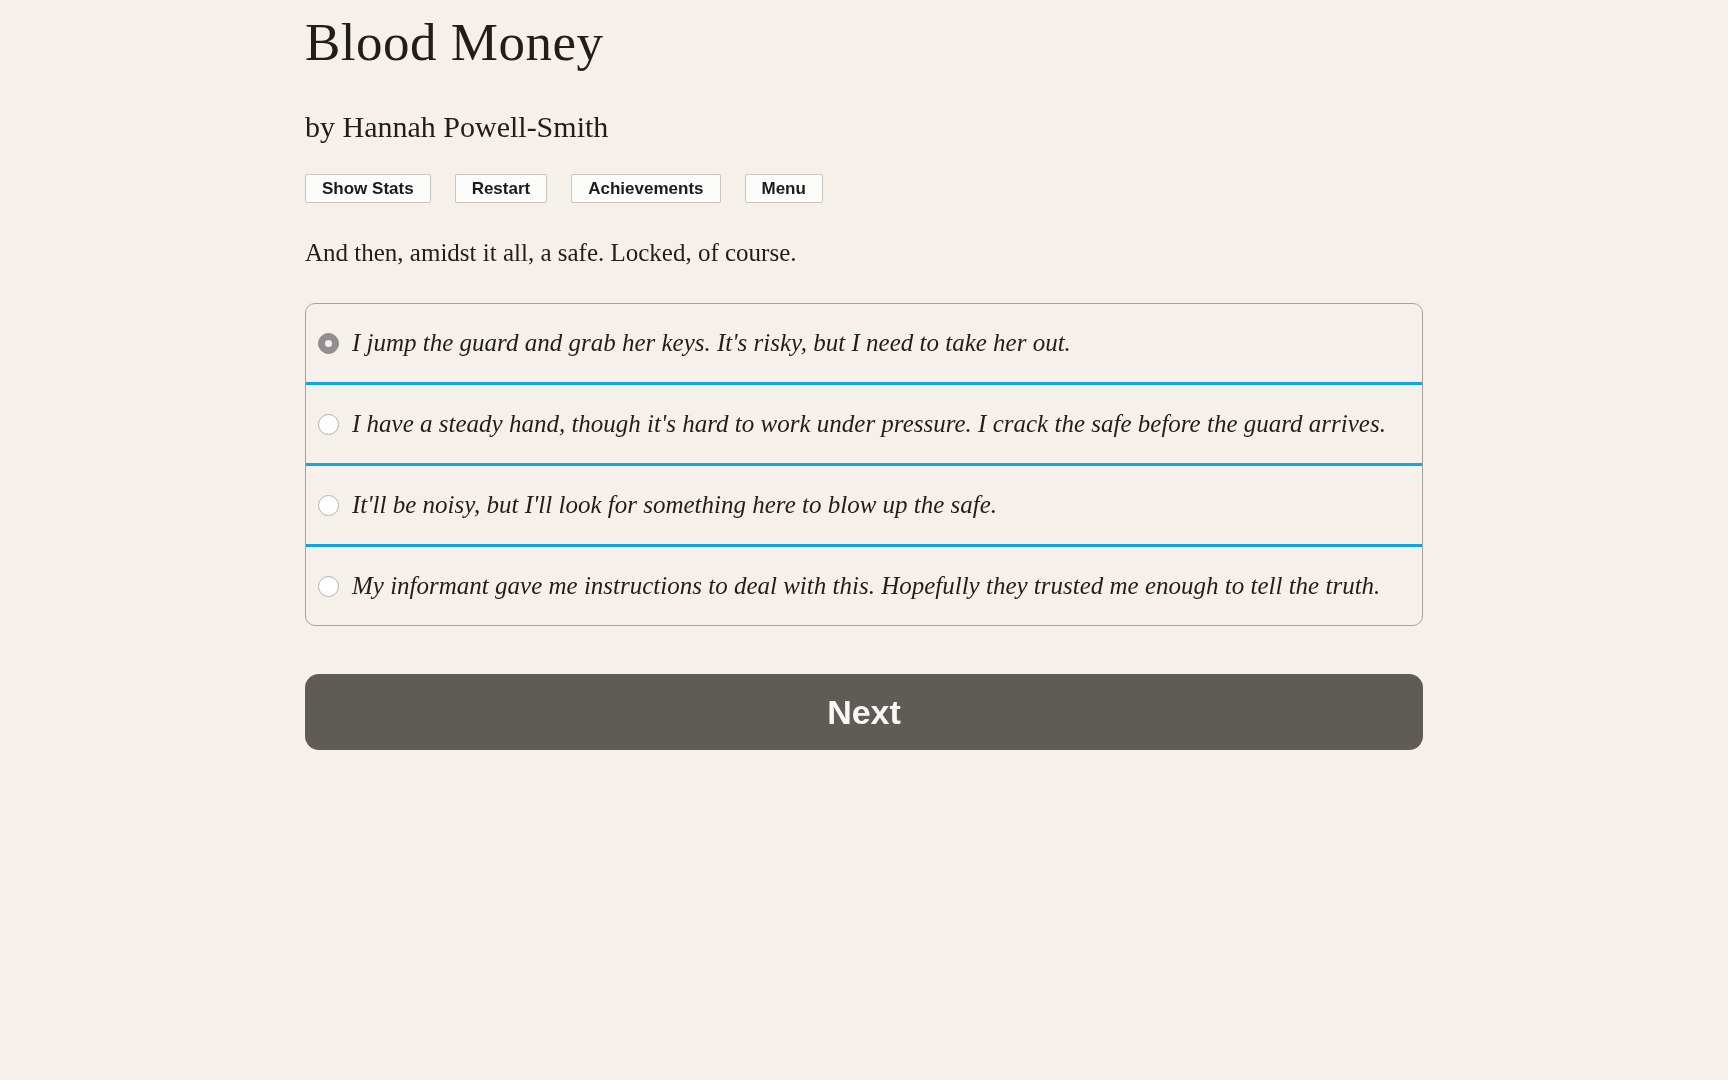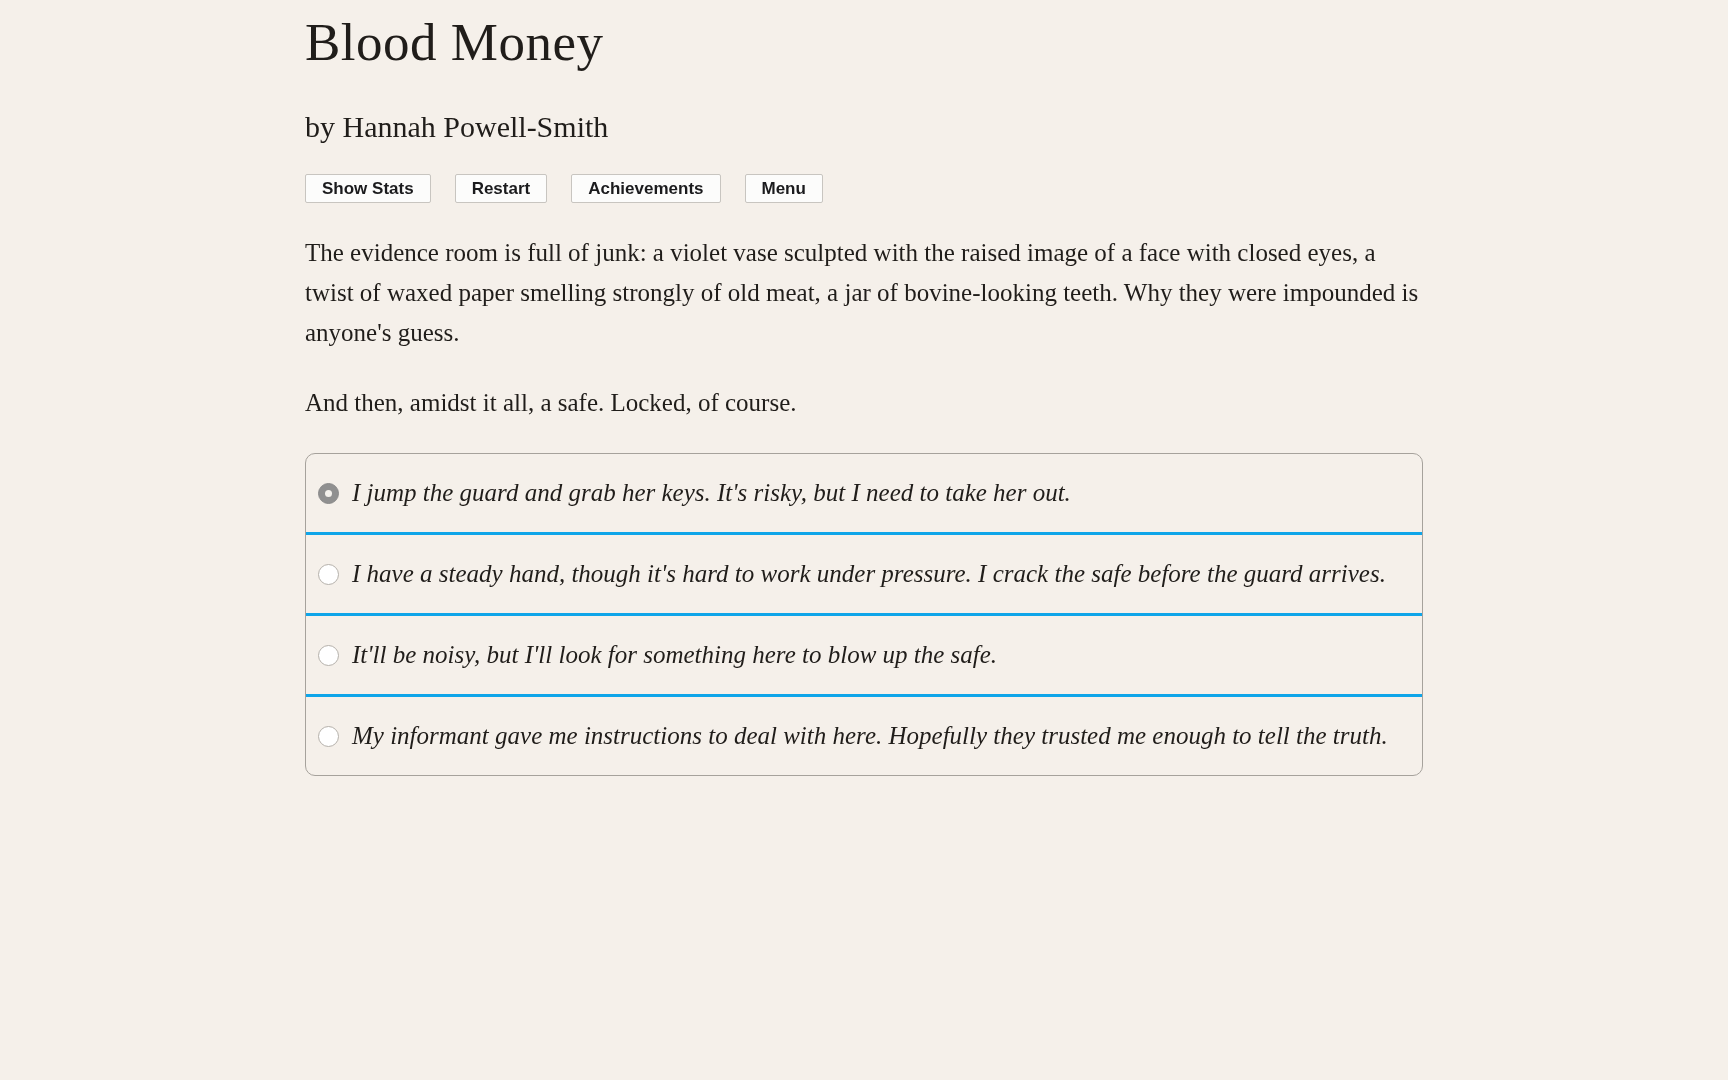--- a/index.html
+++ b/index.html
@@ -117,33 +117,33 @@
   <div class="byline">by Hannah Powell-Smith</div>
 
   <div class="toolbar">
     <button class="tb-button">Show Stats</button>
     <button class="tb-button">Restart</button>
     <button class="tb-button">Achievements</button>
     <button class="tb-button">Menu</button>
   </div>
 
   <div class="story">
-    <p>The evidence room is full of junk: a violet vase sculpted with the raised image of a face with closed eyes, a twist of waxed paper smelling strongly of old meat, a jar of bovine-looking teeth. Why they were impounded is anyone's guess.</p>
     <p>And then, amidst it all, a safe. Locked, of course.</p>
   </div>
 
   <div class="choice-box">
     <label class="choice-row">
       <span class="radio selected"></span><span class="choice-label">I jump the guard and grab her keys. It's risky, but I need to take her out.</span>
     </label>
     <label class="choice-row">
       <span class="radio"></span><span class="choice-label">I have a steady hand, though it's hard to work under pressure. I crack the safe before the guard arrives.</span>
     </label>
     <label class="choice-row">
       <span class="radio"></span><span class="choice-label">It'll be noisy, but I'll look for something here to blow up the safe.</span>
     </label>
     <label class="choice-row">
-      <span class="radio"></span><span class="choice-label">My informant gave me instructions to deal with here. Hopefully they trusted me enough to tell the truth.</span>
+      <span class="radio"></span><span class="choice-label">My informant gave me instructions to deal with this. Hopefully they trusted me enough to tell the truth.</span>
     </label>
   </div>
 
+  <button class="next-button">Next</button>
 
 </div>
 
 </body></html>

